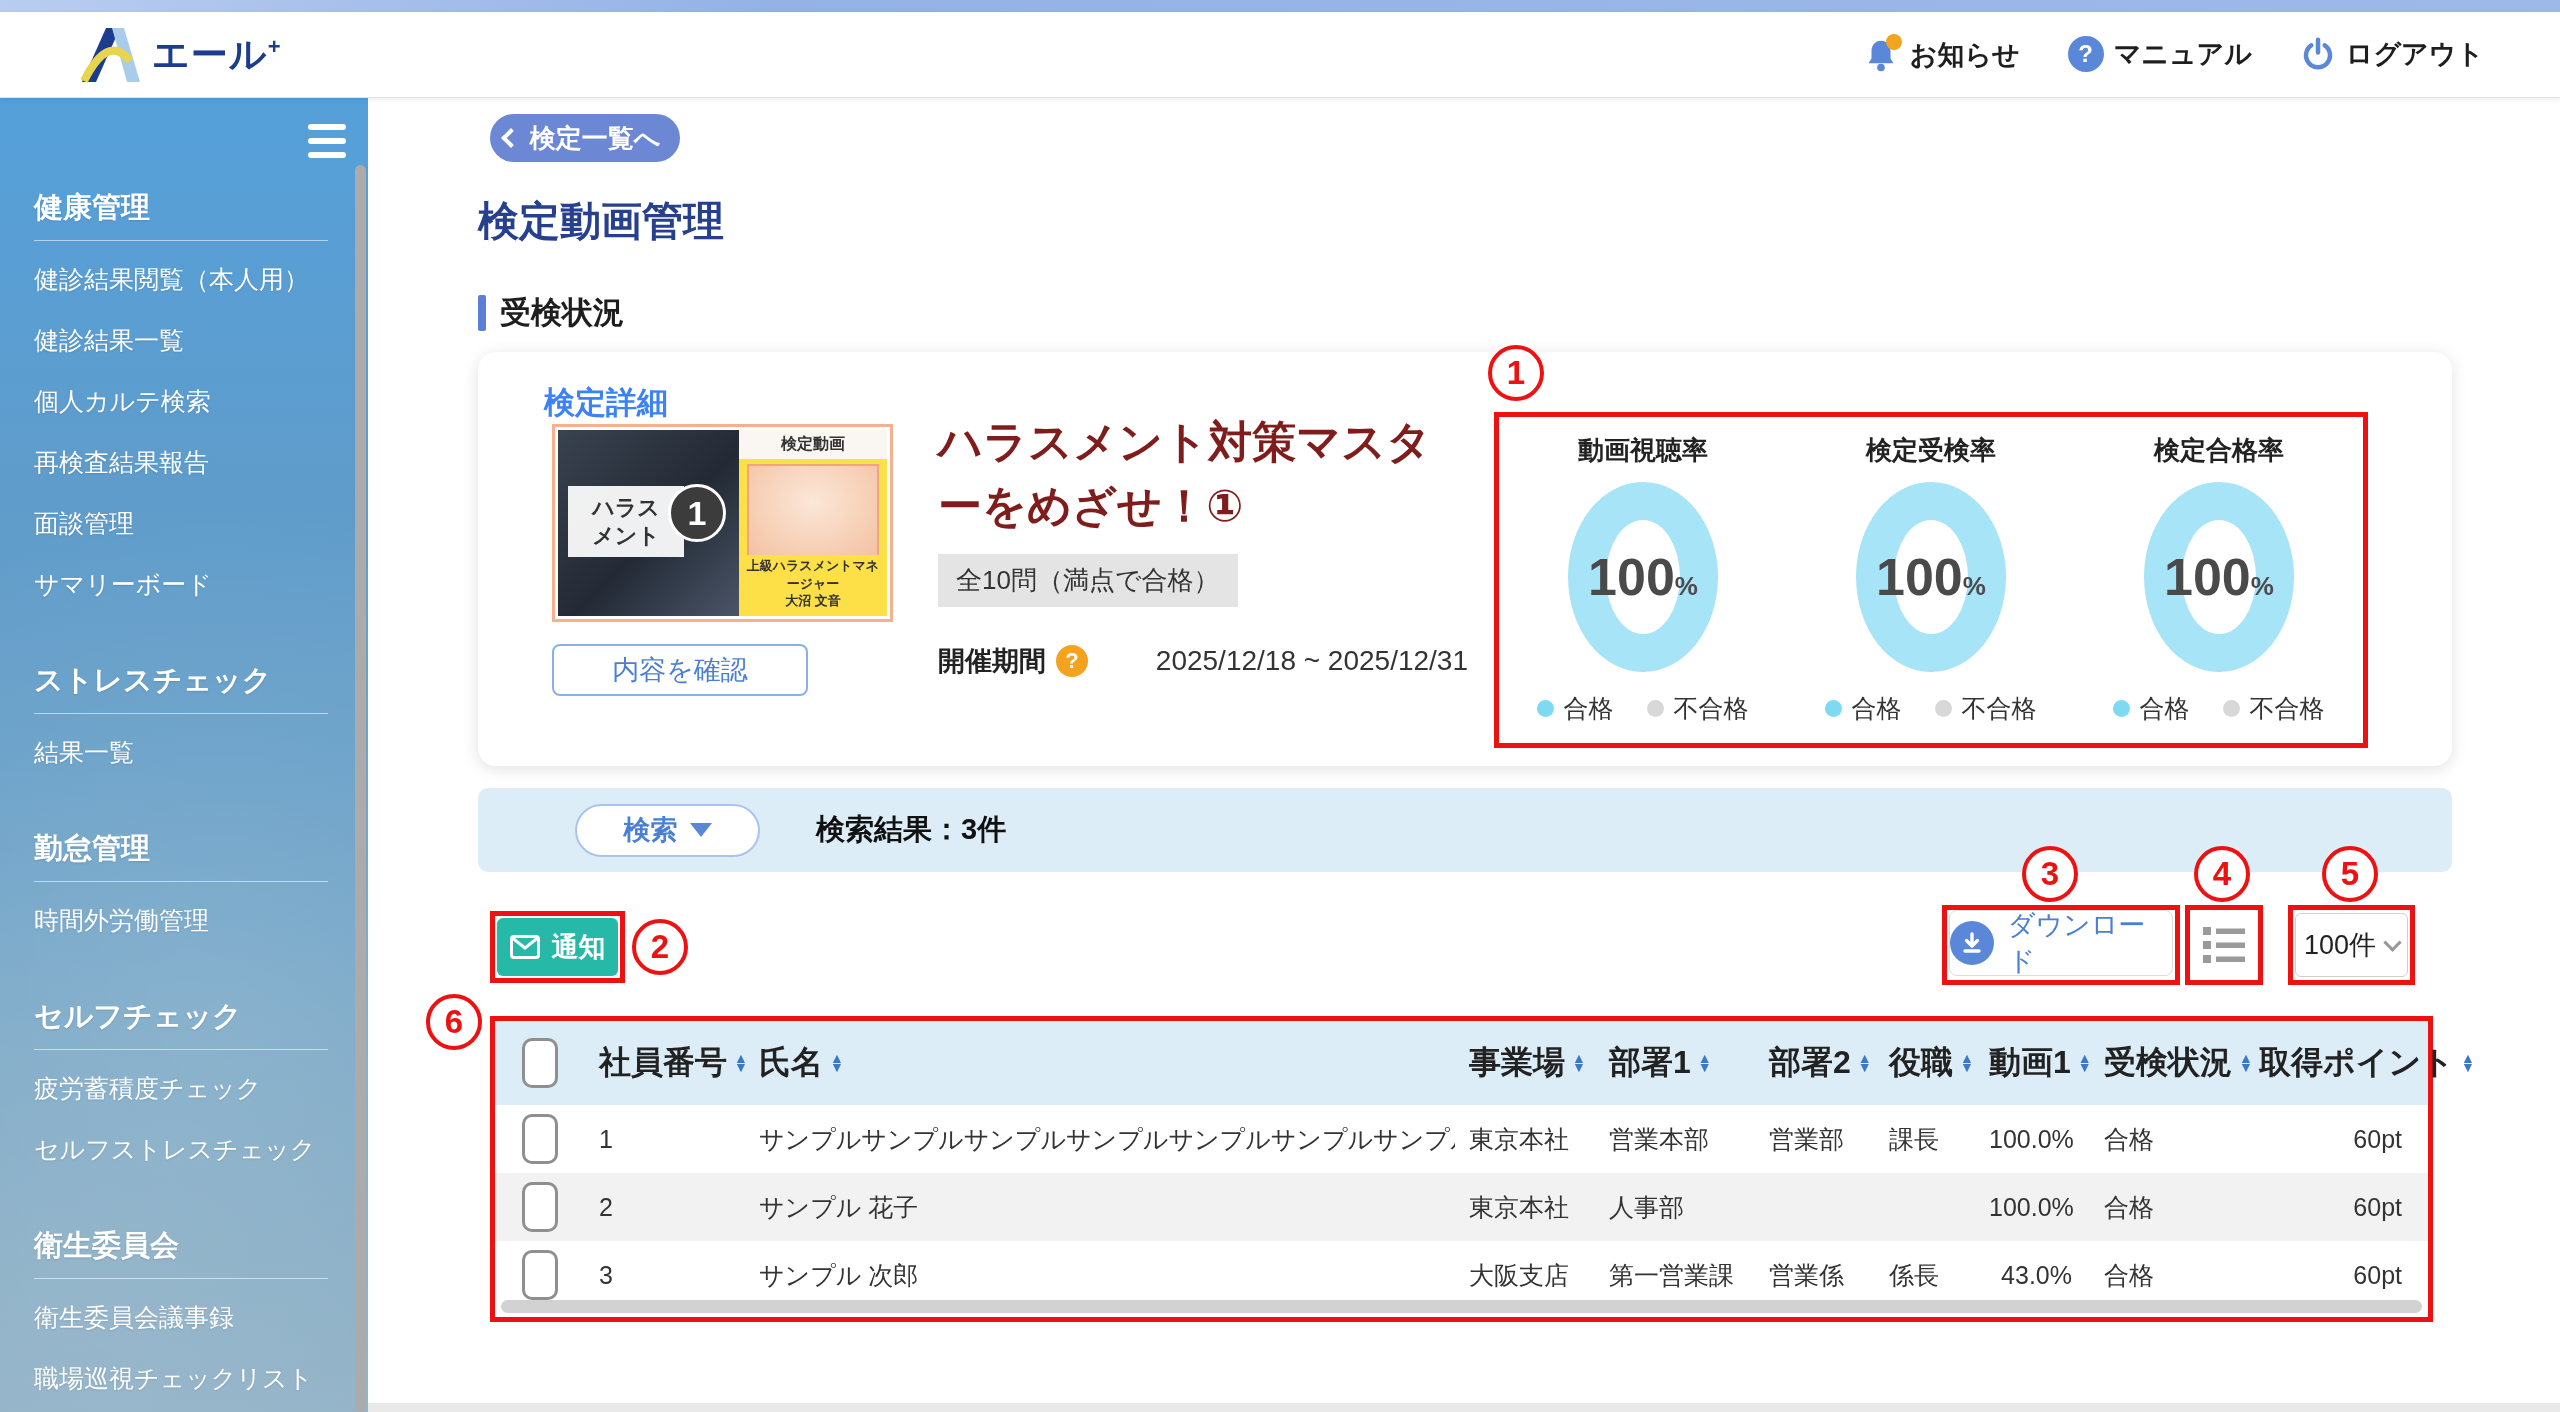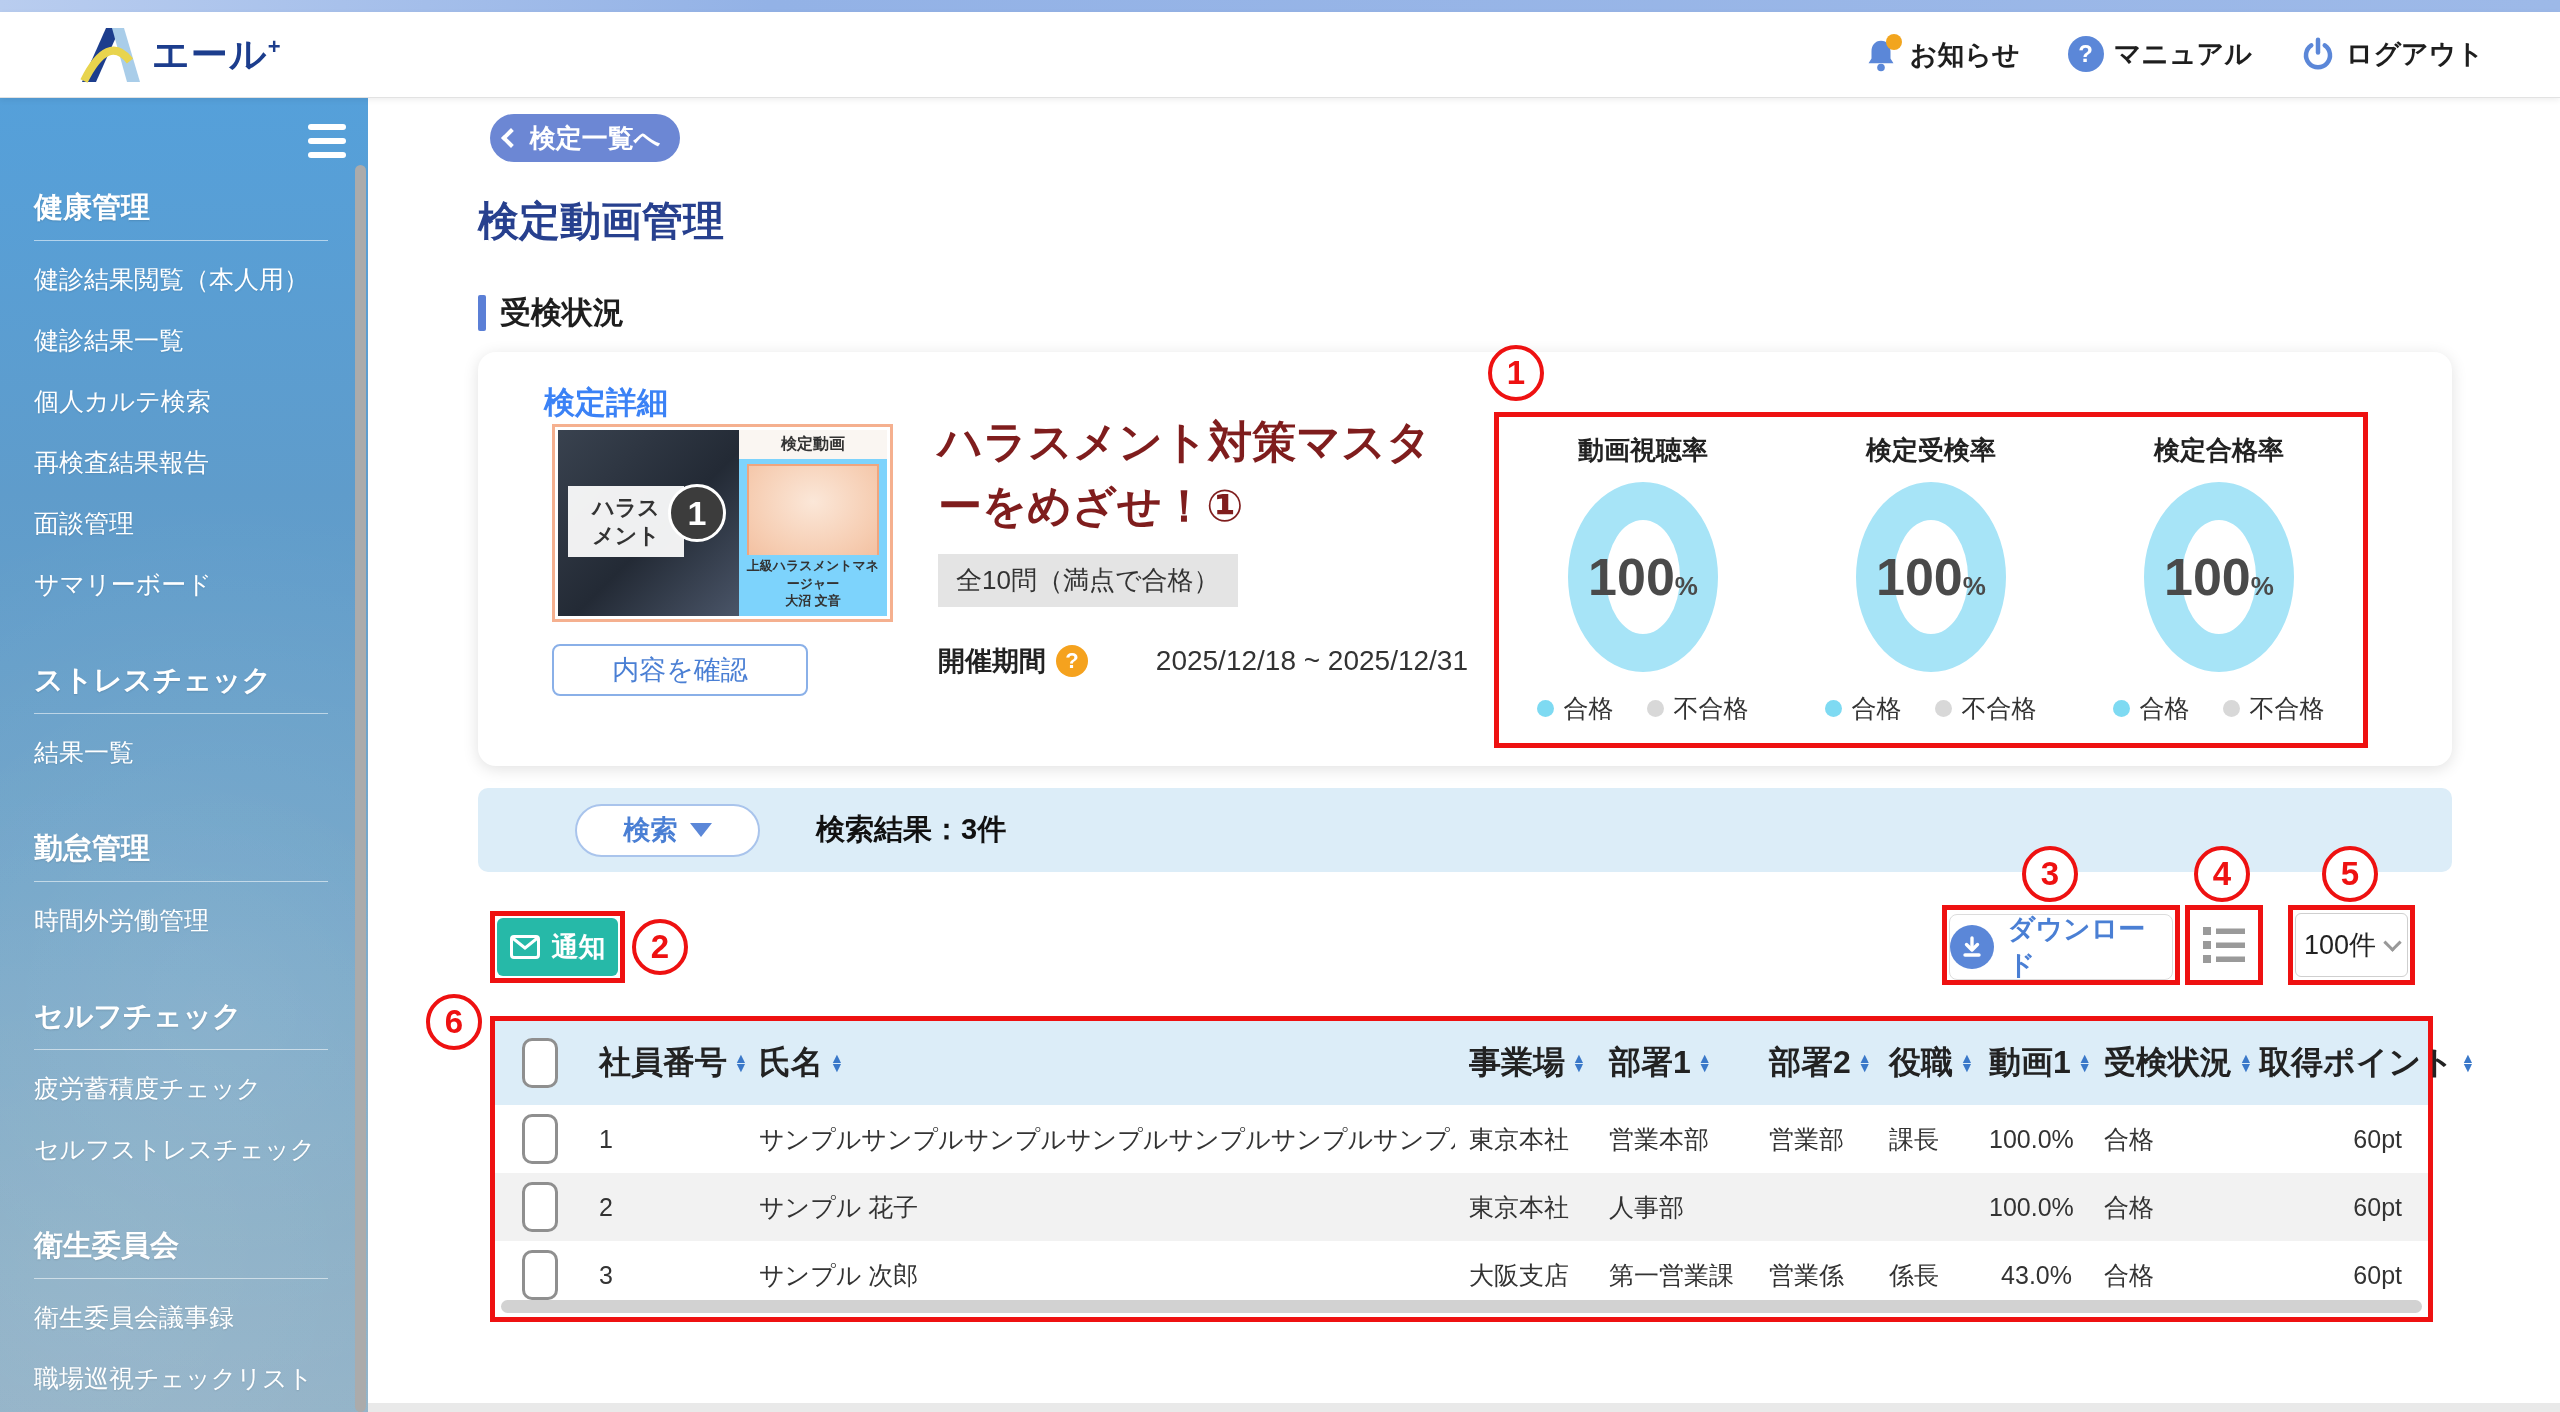--- a/index.html
+++ b/index.html
@@ -45,21 +45,21 @@
   
   .card { position:absolute; left:110px; top:254px; width:1974px; height:414px; background:#fff; border-radius:18px;
     box-shadow:0 3px 16px rgba(0,0,0,.12); }
   .card-heading { position:absolute; left:66px; top:30px; font-size:31px; font-weight:bold; color:#3b82f6; }
   .thumb { position:absolute; left:74px; top:72px; width:341px; height:198px; border:3px solid #f5b08f; background:#fff; padding:3px; display:flex; }
   .thumb-left { width:55%; position:relative; background:linear-gradient(135deg,#39424f 0%,#232a35 55%,#4a5568 100%); }
   .thumb-label { position:absolute; left:10px; top:56px; width:116px; padding:8px 6px; background:rgba(255,255,255,.93);
     font-size:22px; font-weight:bold; color:#333; line-height:1.25; text-align:center; }
   .thumb-num { position:absolute; left:110px; top:54px; width:58px; height:58px; border-radius:50%; background:#3c3c3c;
     color:#fff; font-size:34px; font-weight:bold; display:flex; align-items:center; justify-content:center; border:3px solid #fff; }
-  .thumb-right { width:45%; background:#7dd3fc; display:flex; flex-direction:column; }
+  .thumb-right { width:45%; background:#fde047; display:flex; flex-direction:column; }
   .thumb-tag { background:#faf6f2; font-size:16px; font-weight:bold; color:#333; text-align:center; padding:4px 0; }
   .thumb-photo { flex:1; margin:5px 8px 0 8px; background:radial-gradient(ellipse at 50% 40%, #fbe7d8 0%, #f6cdb2 70%, #f3c1a2 100%); border:2px solid #f0a57e; border-bottom:none; }
   .thumb-cap { font-size:13px; font-weight:bold; color:#333; text-align:center; line-height:1.35; padding:2px 2px 6px 2px; }
   .confirm-btn { position:absolute; left:74px; top:292px; width:256px; height:52px; background:#fff; border:2px solid #8ab0e8;
     border-radius:8px; color:#4a7fd4; font-size:27px; display:flex; align-items:center; justify-content:center; cursor:pointer; }
   .course { position:absolute; left:460px; top:58px; width:530px; }
   .course-title { font-size:44px; font-weight:bold; color:#7f1d1d; line-height:1.45; }
   .course-badge { display:inline-block; margin-top:16px; background:#e4e4e4; color:#333; font-size:26px; padding:9px 18px; }
   .period-row { display:flex; align-items:center; margin-top:36px; }
   .period-label { font-size:27px; font-weight:bold; color:#222; }
@@ -85,21 +85,21 @@
     display:flex; align-items:center; }
   .search-pill { margin-left:97px; width:185px; height:53px; background:#fff; border:2px solid #a9c4ec; border-radius:27px;
     display:flex; align-items:center; justify-content:center; gap:12px; color:#4a7fd4; font-size:27px; font-weight:bold; cursor:pointer; }
   .tri-down { width:0; height:0; border-left:11px solid transparent; border-right:11px solid transparent; border-top:14px solid #5b87d8; }
   .search-result { margin-left:56px; font-size:29px; font-weight:bold; color:#111; }
   
   .anno-box { position:absolute; border:5px solid #ee1111; }
   .notify-box { left:122px; top:813px; width:135px; height:72px; display:flex; align-items:center; justify-content:center; }
   .notify-btn { width:121px; height:58px; background:#26b9a8; border-radius:6px; color:#fff; font-size:27px; font-weight:bold;
     display:flex; align-items:center; justify-content:center; gap:12px; cursor:pointer; }
-  .dl-box { left:1574px; top:807px; width:238px; height:80px; display:flex; align-items:flex-end; justify-content:center;font-weight:bold; }
+  .dl-box { left:1574px; top:807px; width:238px; height:80px; display:flex; align-items:flex-start; justify-content:center; }
   .dl-btn { width:224px; height:66px; background:#fff; border:1px solid #dcdcdc; border-radius:8px;
     display:flex; align-items:center; justify-content:center; gap:14px; color:#4a7fd4; font-size:27px; cursor:pointer; }
   .dl-circle { width:44px; height:44px; border-radius:50%; background:#5b87d8; display:flex; align-items:center; justify-content:center; }
   .list-box { left:1817px; top:807px; width:78px; height:80px; display:flex; align-items:center; justify-content:center; }
   .pagesize-box { left:1920px; top:807px; width:127px; height:80px; display:flex; align-items:center; justify-content:center; }
   .pagesize-btn { width:113px; height:64px; background:#fff; border:1px solid #cfcfcf; border-radius:6px;
     display:flex; align-items:center; justify-content:center; gap:10px; font-size:27px; color:#222; cursor:pointer; }
   .chev-down { width:13px; height:13px; border-right:3px solid #999; border-bottom:3px solid #999; transform:rotate(45deg) translate(-2px,-2px); }
   
   .table-box { position:absolute; left:122px; top:918px; width:1943px; height:306px; border:5px solid #ee1111; background:#fff; }

